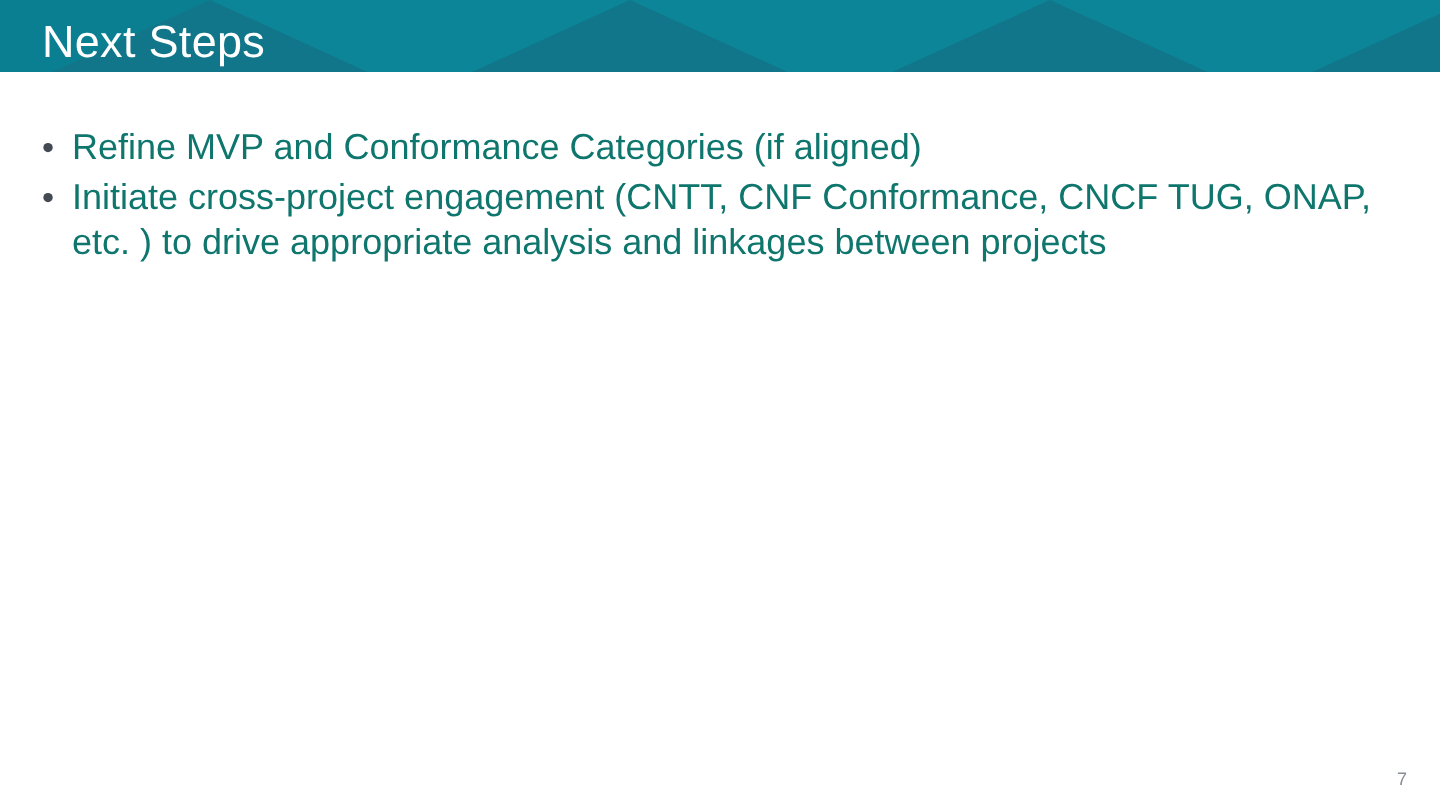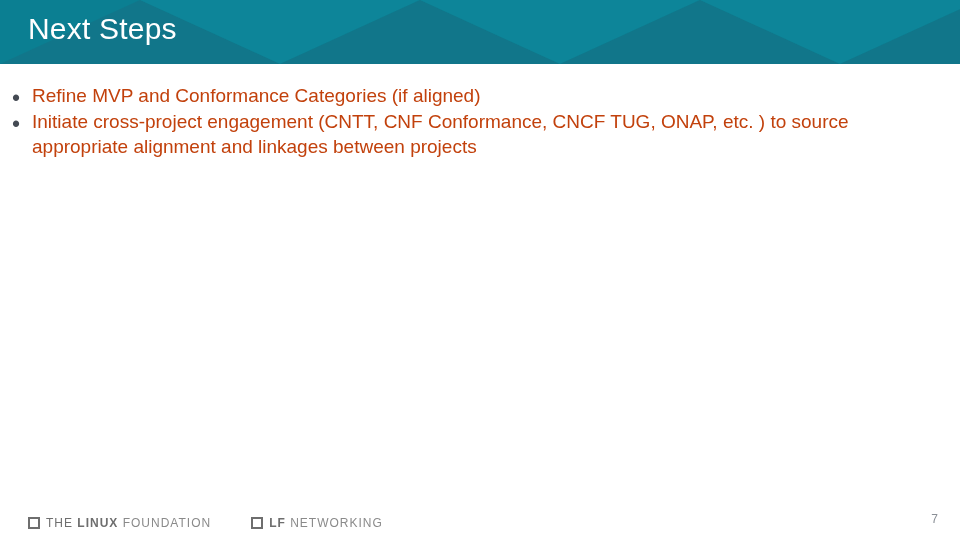--- a/index.html
+++ b/index.html
@@ -3,44 +3,44 @@
 <meta charset="utf-8">
 <style>
   * { margin: 0; padding: 0; box-sizing: border-box; }
   html, body { width: 960px; height: 540px; font-family: Arial, Helvetica, sans-serif; background: #fff; overflow: hidden; }
   .slide { position: relative; width: 960px; height: 540px; }
 
   
   .header {
     position: relative;
     width: 100%;
-    height: 64px;
+    height: 48px;
     background: #0b7f92;
     overflow: hidden;
     text-align: right;
   }
   .header svg { position: absolute; inset: 0; }
   .title {
     position: absolute;
     left: 28px;
     top: 12px;
     color: #ffffff;
     font-size: 30px;
     font-weight: 400;
     letter-spacing: 0.2px;
   }
 
   
   .body {
     position: absolute;
-    left: 8px;
+    left: 24px;
     top: 84px;
     right: 40px;
-    color: #c2410c;
-    font-size: 19px;
+    color: #0f766e;
+    font-size: 24px;
     line-height: 1.28;
   }
   .bullets { list-style: none; }
   .bullets li {
     position: relative;
     padding-left: 24px;
     margin-bottom: 2px;
   }
   .bullets li::before {
     content: "•";
@@ -106,38 +106,21 @@
       <polygon points="560,64 700,0 840,64" fill="#186f84" opacity="0.55"></polygon>
       <polygon points="700,0 840,64 980,0" fill="#0f8ba0" opacity="0.5"></polygon>
       <polygon points="840,64 980,0 1120,64" fill="#186f84" opacity="0.55"></polygon>
     </svg>
     <div class="title">Next Steps</div>
   </div>
 
   <div class="body">
     <ul class="bullets">
       <li><span>Refine MVP and Conformance Categories (if aligned)</span></li>
-      <li><span>Initiate cross-project engagement (CNTT, CNF Conformance, CNCF TUG, ONAP, etc. ) to source appropriate alignment and linkages between projects</span></li>
+      <li><span>Initiate cross-project engagement (CNTT, CNF Conformance, CNCF TUG, ONAP, etc. ) to drive appropriate analysis and linkages between projects</span></li>
     </ul>
   </div>
 
   <div class="footer">
-    <div class="logo-row">
-      <div class="logo">
-        <span class="box"></span>
-        <span>
-          <span class="the">THE</span>
-          <span class="bold">LINUX</span>
-          <span class="light">FOUNDATION</span>
-        </span>
-      </div>
-      <div class="logo">
-        <span class="box"></span>
-        <span>
-          <span class="bold">LF</span>
-          <span class="light">NETWORKING</span>
-        </span>
-      </div>
-    </div>
     <div class="pagenum">7</div>
   </div>
 
 </div>
 
 </body></html>

